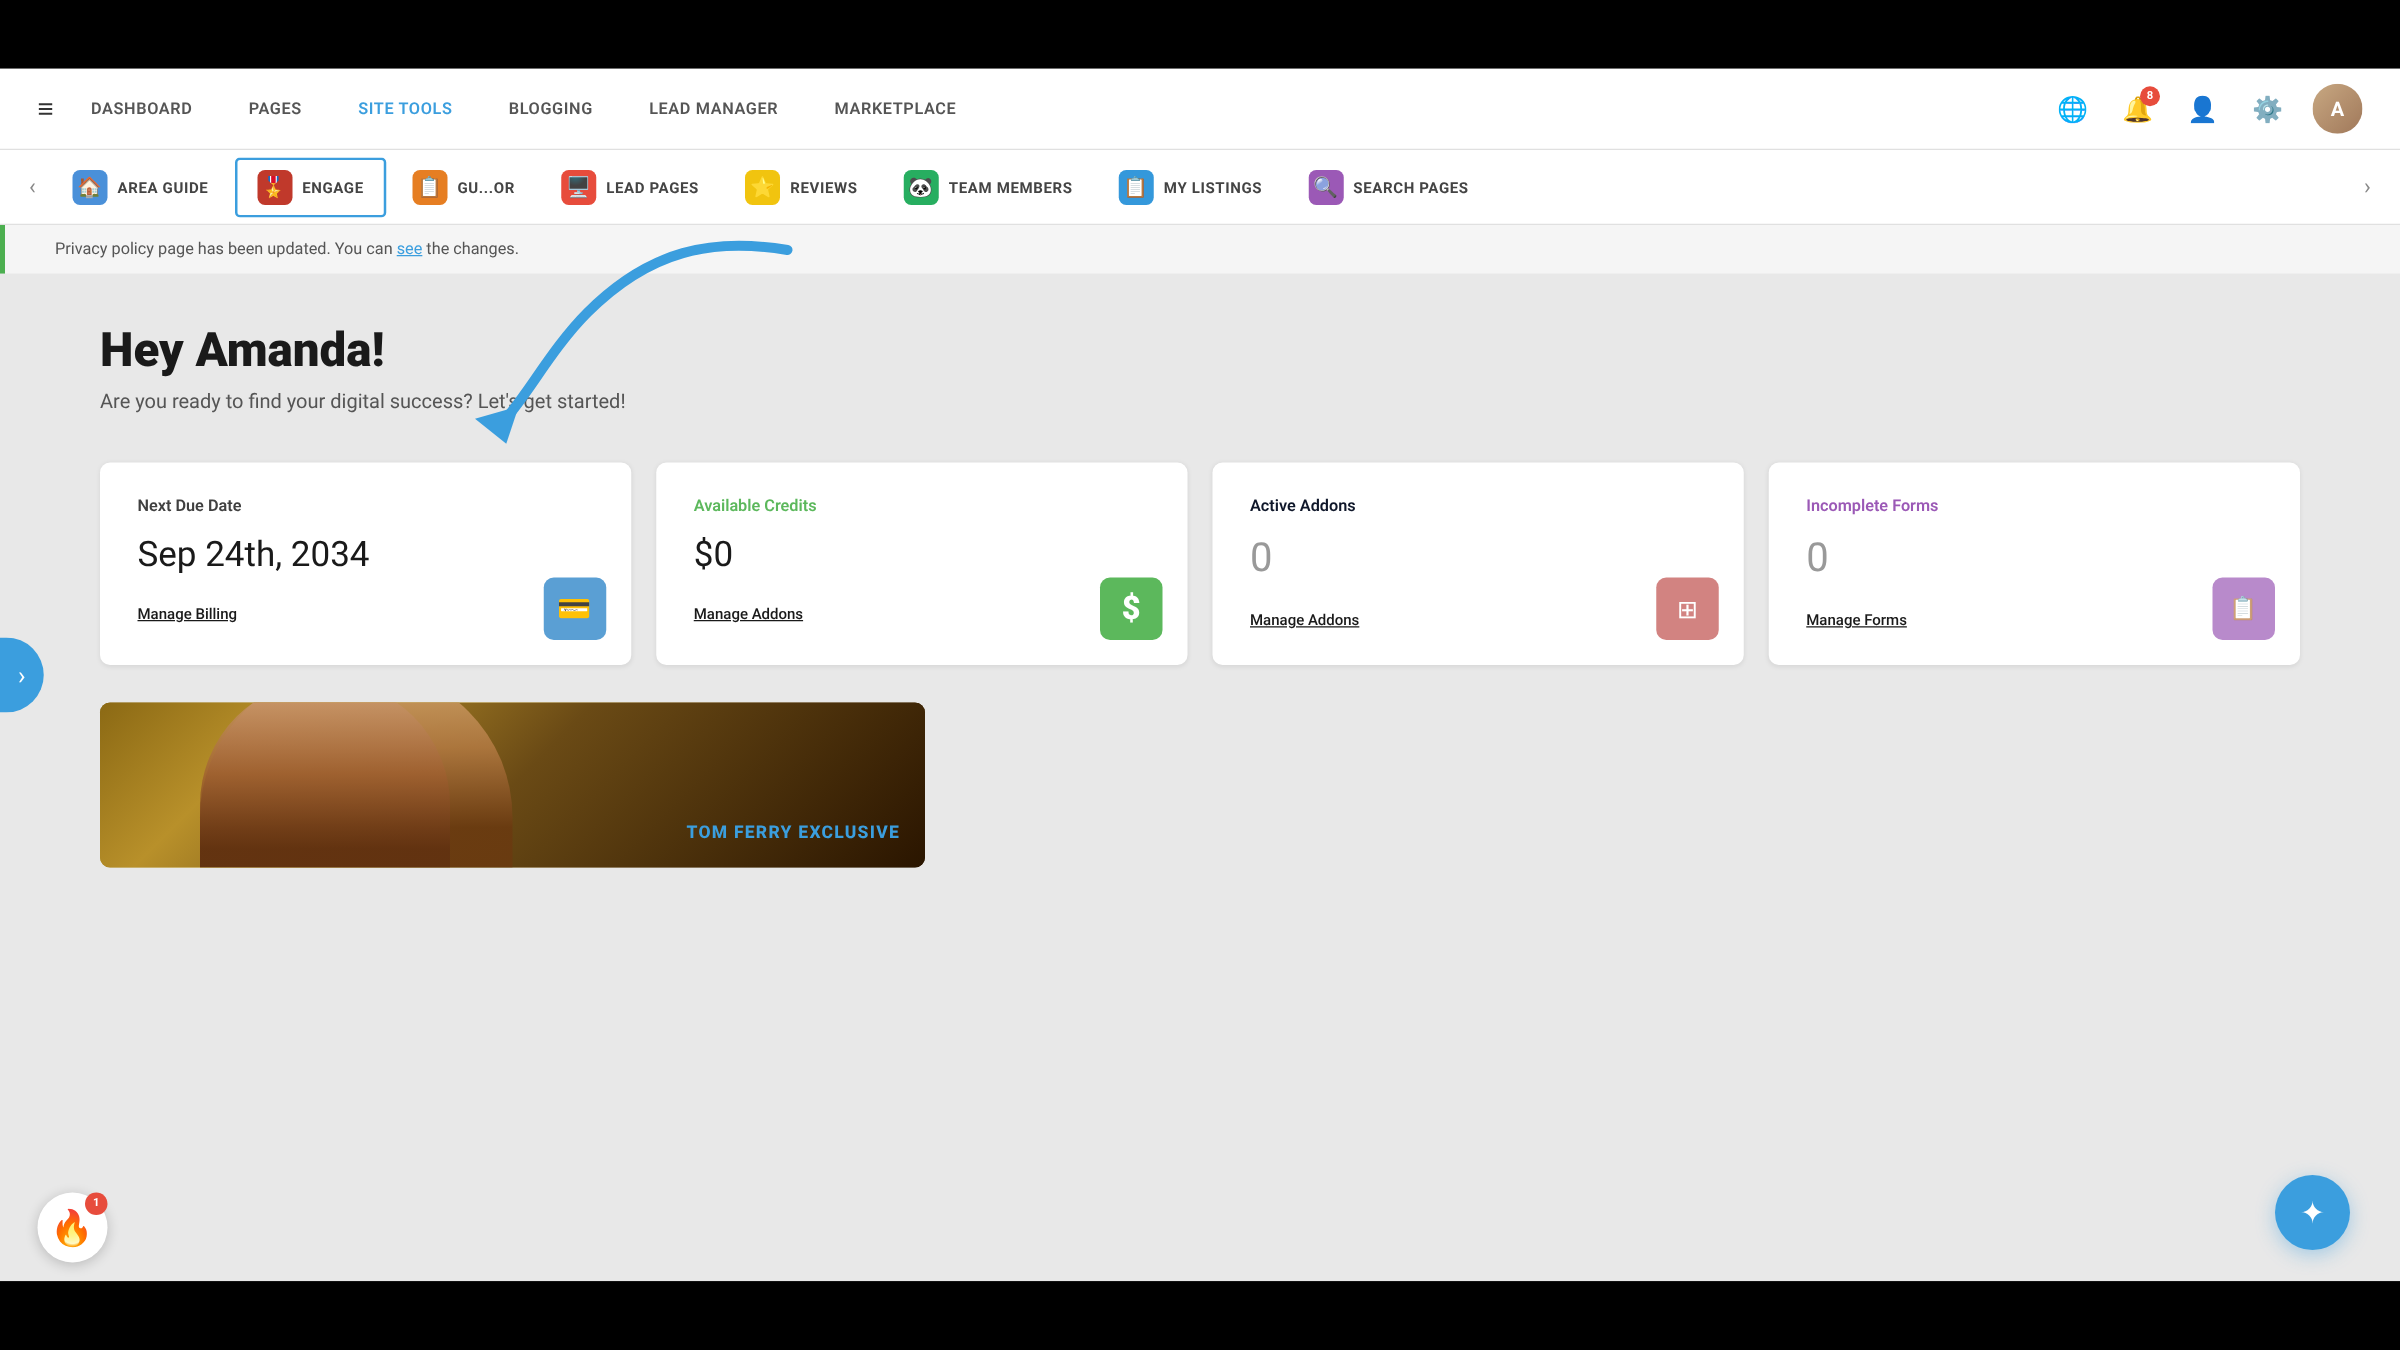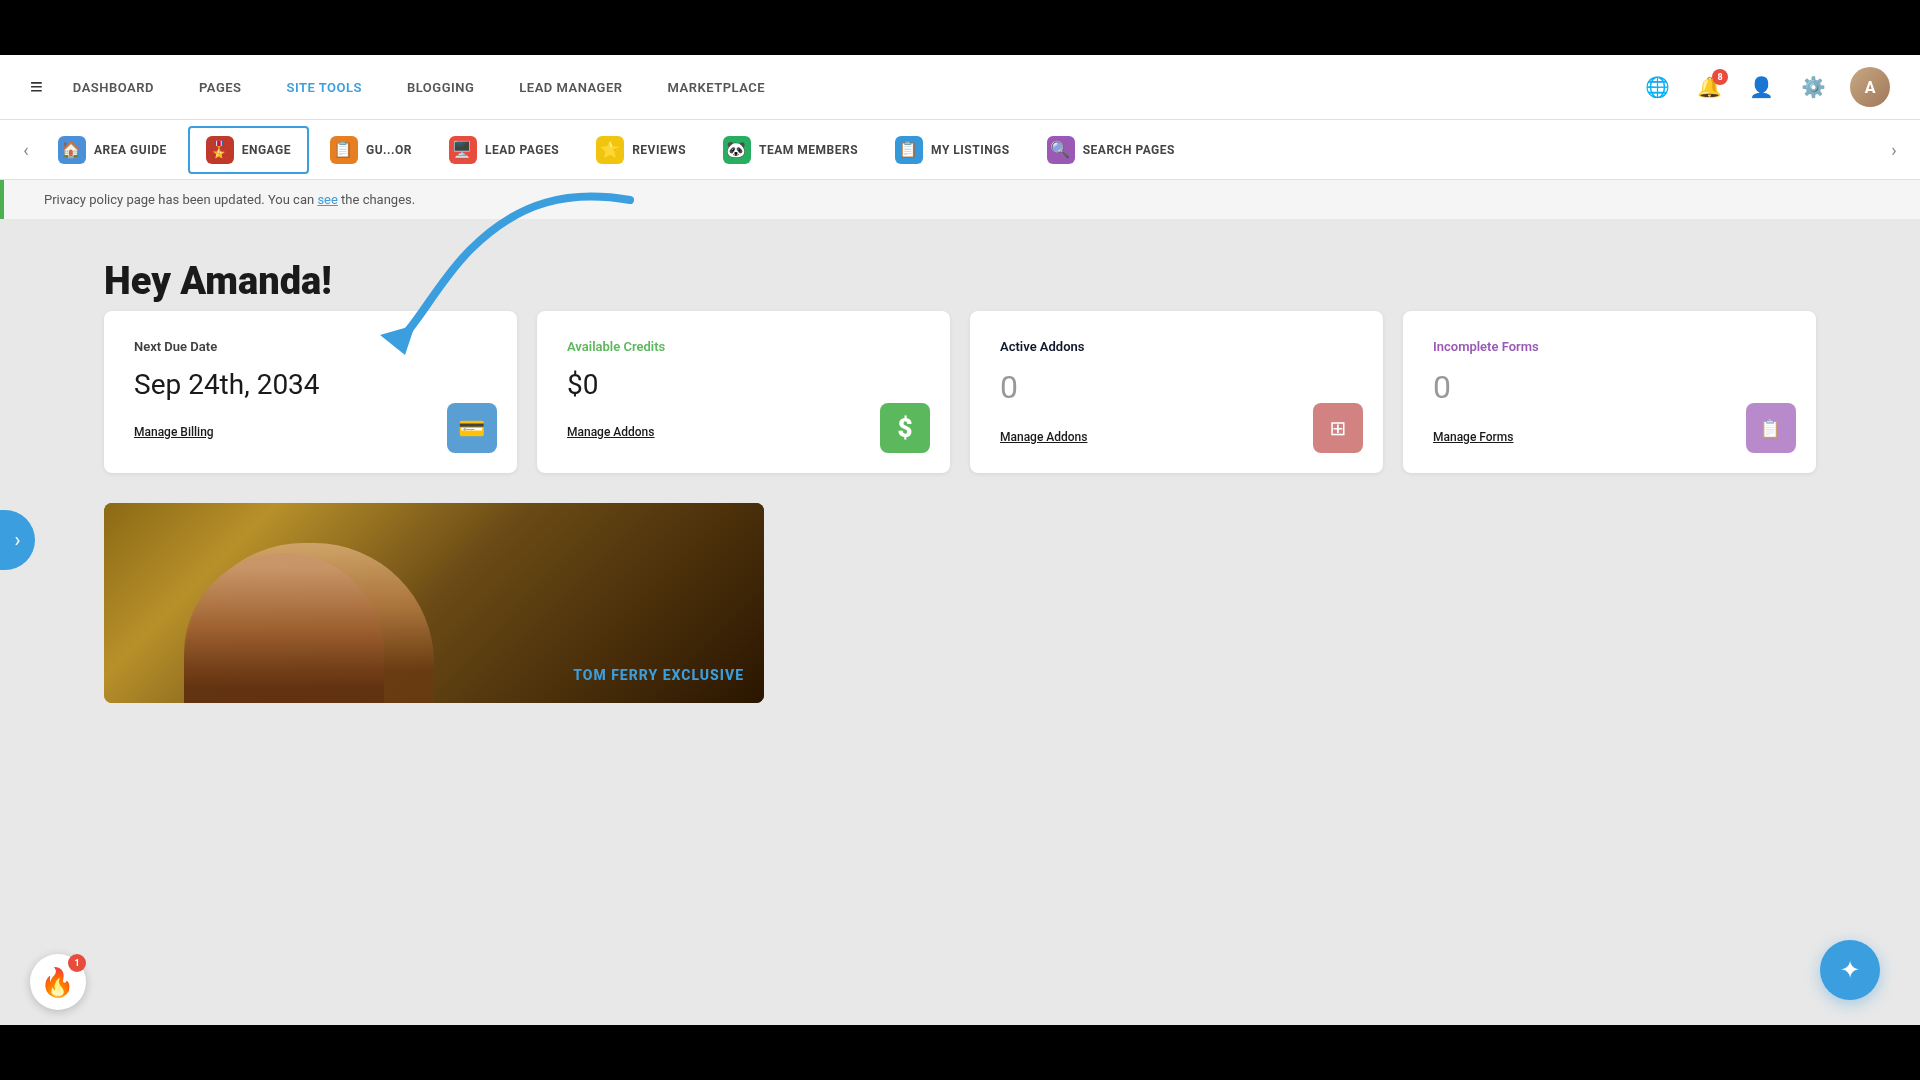--- a/index.html
+++ b/index.html
@@ -197,21 +197,21 @@
       color: #555;
     }
 
     .notice-bar a {
       color: #3b9ede;
       text-decoration: underline;
     }
 
     
     .page-content {
-      padding: 40px 104px;
+      padding: 40px 80px;
       background: #e8e8e8;
     }
 
     .greeting-title {
       font-size: 38px;
       font-weight: 900;
       color: #1a1a1a;
       margin-bottom: 8px;
     }
 
@@ -290,21 +290,21 @@
 
     
     .video-section {
       display: flex;
       gap: 30px;
       margin-top: 10px;
     }
 
     .video-thumb {
       width: 660px;
-      height: 200px;
+      height: 132px;
       border-radius: 8px;
       overflow: hidden;
       position: relative;
       background: linear-gradient(135deg, #8B6914 0%, #c8a020 30%, #5a3a0a 70%, #2a1a00 100%);
       flex-shrink: 0;
     }
 
     .video-exclusive-label {
       position: absolute;
       right: 20px;
@@ -493,20 +493,21 @@
       <polygon points="10,165 45,155 35,185" fill="#3b9ede"></polygon>
     </svg>
   </div>
 
   <div class="notice-bar">
     <span>Privacy policy page has been updated. You can </span><a>see</a><span> the changes.</span>
   </div>
 
   <div class="page-content">
     <h1 class="greeting-title">Hey Amanda!</h1>
+    <p class="greeting-subtitle">Are you ready to find your digital success? Let's get started!</p>
 
     <div class="cards-row">
 
       <div class="card">
         <div class="card-label blue">Next Due Date</div>
         <div class="card-value">Sep 24th, 2034</div>
         <a class="card-link">Manage Billing</a>
         <div class="card-icon blue-bg">💳</div>
       </div>
 

